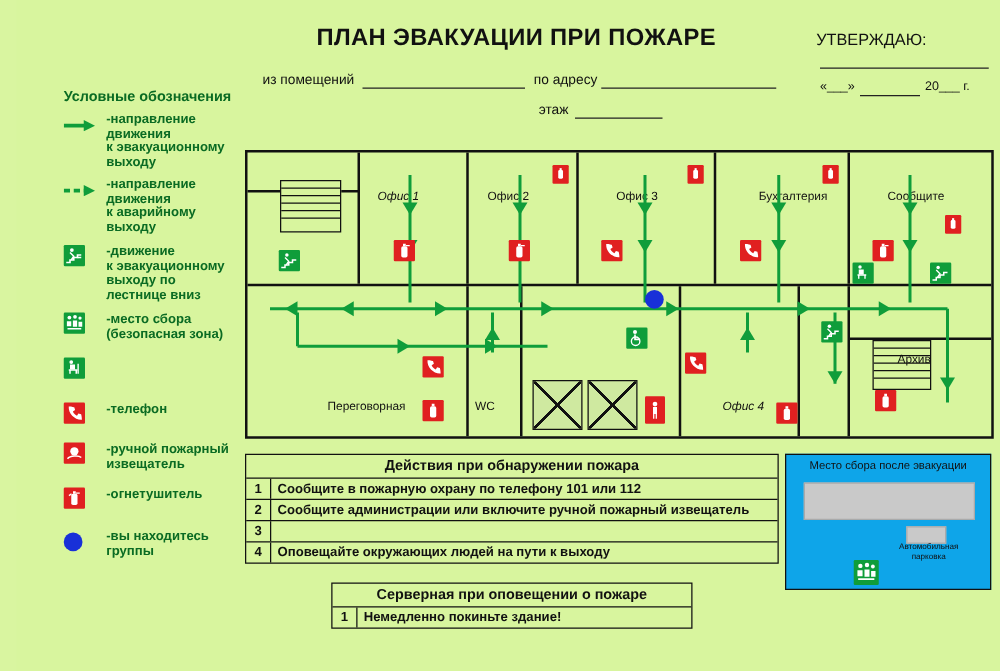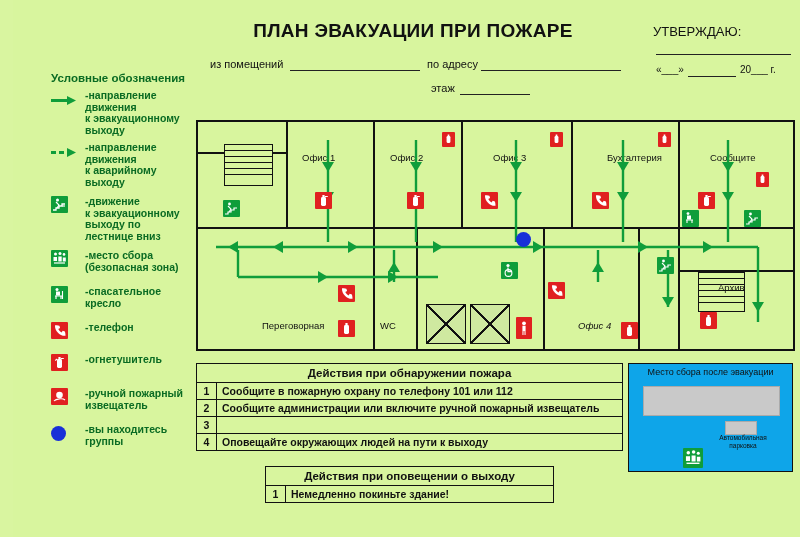--- a/index.html
+++ b/index.html
@@ -143,60 +143,58 @@
       <div class="lico">
         <span class="gbox">
           <svg width="17" height="17" viewBox="0 0 17 17">
             <circle cx="6" cy="3.6" r="1.5" fill="#fff"></circle>
             <path d="M5 5.5 h4 v4 h-4z" fill="#fff"></path>
             <path d="M4 10 h7 M5 10 v3 M10 10 v3" stroke="#fff" stroke-width="1.2" fill="none"></path>
             <path d="M11.5 5 v8" stroke="#fff" stroke-width="1.1"></path>
           </svg>
         </span>
       </div>
-      <div class="ltxt">-спасательное
-кресло</div>
     </div>
 
     <div class="lrow" style="min-height:26px">
       <div class="lico">
         <span class="rbox">
           <svg width="17" height="17" viewBox="0 0 17 17">
             <path d="M4 3.2 c2.6 0 4.4 .6 4.4 .6 l.7 2.2 -1.8 1.1 c.7 1.6 1.8 2.7 3.3 3.4 l1.1 -1.8 2.2 .7 c0 0 .6 1.8 .6 4.4 -5.6 .4 -11 -5 -10.5 -10.6z" fill="#fff"></path>
           </svg>
         </span>
       </div>
       <div class="ltxt">-телефон</div>
+    </div>
+
+    <div class="lrow" style="min-height:30px">
+      <div class="lico">
+        <span class="rbox">
+          <svg width="17" height="17" viewBox="0 0 17 17">
+            <circle cx="8.5" cy="7" r="3.3" fill="#fff"></circle>
+            <path d="M3 13 c2 -2.5 9 -3 11 -1" stroke="#fff" stroke-width="1.2" fill="none"></path>
+          </svg>
+        </span>
+      </div>
+      <div class="ltxt">-ручной пожарный
+извещатель</div>
     </div>
 
     <div class="lrow" style="min-height:28px">
       <div class="lico">
         <span class="rbox">
           <svg width="17" height="17" viewBox="0 0 17 17">
             <rect x="6" y="5" width="5" height="9" rx="1.4" fill="#fff"></rect>
             <rect x="7.4" y="3" width="2.2" height="2" fill="#fff"></rect>
             <path d="M9.8 4 h3 v1 h-3z" fill="#fff"></path>
             <path d="M4.2 6.5 l2 -1.5" stroke="#fff" stroke-width="1.1"></path>
           </svg>
         </span>
       </div>
       <div class="ltxt">-огнетушитель</div>
-    </div>
-
-    <div class="lrow" style="min-height:30px">
-      <div class="lico">
-        <span class="rbox">
-          <svg width="17" height="17" viewBox="0 0 17 17">
-            <circle cx="8.5" cy="7" r="3.3" fill="#fff"></circle>
-            <path d="M3 13 c2 -2.5 9 -3 11 -1" stroke="#fff" stroke-width="1.2" fill="none"></path>
-          </svg>
-        </span>
-      </div>
-      <div class="ltxt">-ручной пожарный
-извещатель</div>
     </div>
 
 
     <div class="lrow" style="min-height:26px">
       <div class="lico" style="top:2px;">
         <span class="blue-dot"></span>
       </div>
       <div class="ltxt">-вы находитесь
 группы</div>
     </div>
@@ -232,21 +230,21 @@
       <i style="top:5px"></i>
         <i style="top:11px"></i>
         <i style="top:17px"></i>
         <i style="top:23px"></i>
         <i style="top:29px"></i>
     </div>
 
     <div class="lift" style="left:228px;top:182px;width:38px;height:38px;"></div>
     <div class="lift" style="left:272px;top:182px;width:38px;height:38px;"></div>
 
-    <div class="rlabel" style="left:104px;top:30px;">Офис 1</div>
+    <div class="rlabel" style="left:104px;top:30px;font-style:italic;">Офис 1</div>
     <div class="rlabel" style="left:192px;top:30px;">Офис 2</div>
     <div class="rlabel" style="left:295px;top:30px;">Офис 3</div>
     <div class="rlabel" style="left:395px;top:30px;padding-left:14px;">Бухгалтерия</div>
     <div class="rlabel" style="left:512px;top:30px;">Сообщите</div>
     <div class="rlabel" style="left:64px;top:198px;">Переговорная</div>
     <div class="rlabel" style="left:182px;top:198px;">WC</div>
     <div class="rlabel" style="left:380px;top:198px;font-style:italic;">Офис 4</div>
     <div class="rlabel" style="left:520px;top:160px;">Архив</div>
 
     <svg style="position:absolute;left:0;top:0;" width="595" height="227">
@@ -485,21 +483,21 @@
     <div class="trow">
       <div class="tn">3</div>
     </div>
     <div class="trow">
       <div class="tn">4</div>
       <div class="tt">Оповещайте окружающих людей на пути к выходу</div>
     </div>
   </div>
 
   <div class="tbl" style="left:252px;top:466px;width:287px;">
-    <div class="cap">Действия при оповещении о выходу</div>
+    <div class="cap">Серверная при оповещении о пожаре</div>
     <div class="trow">
       <div class="tn">1</div>
       <div class="tt">Немедленно покиньте здание!</div>
     </div>
   </div>
 
   <div class="assembly">
     <div class="cap">Место сбора после эвакуации</div>
     <div class="grayblk" style="left:14px;top:22px;width:135px;height:28px;"></div>
     <div class="grayblk" style="left:96px;top:57px;width:30px;height:12px;"></div>

